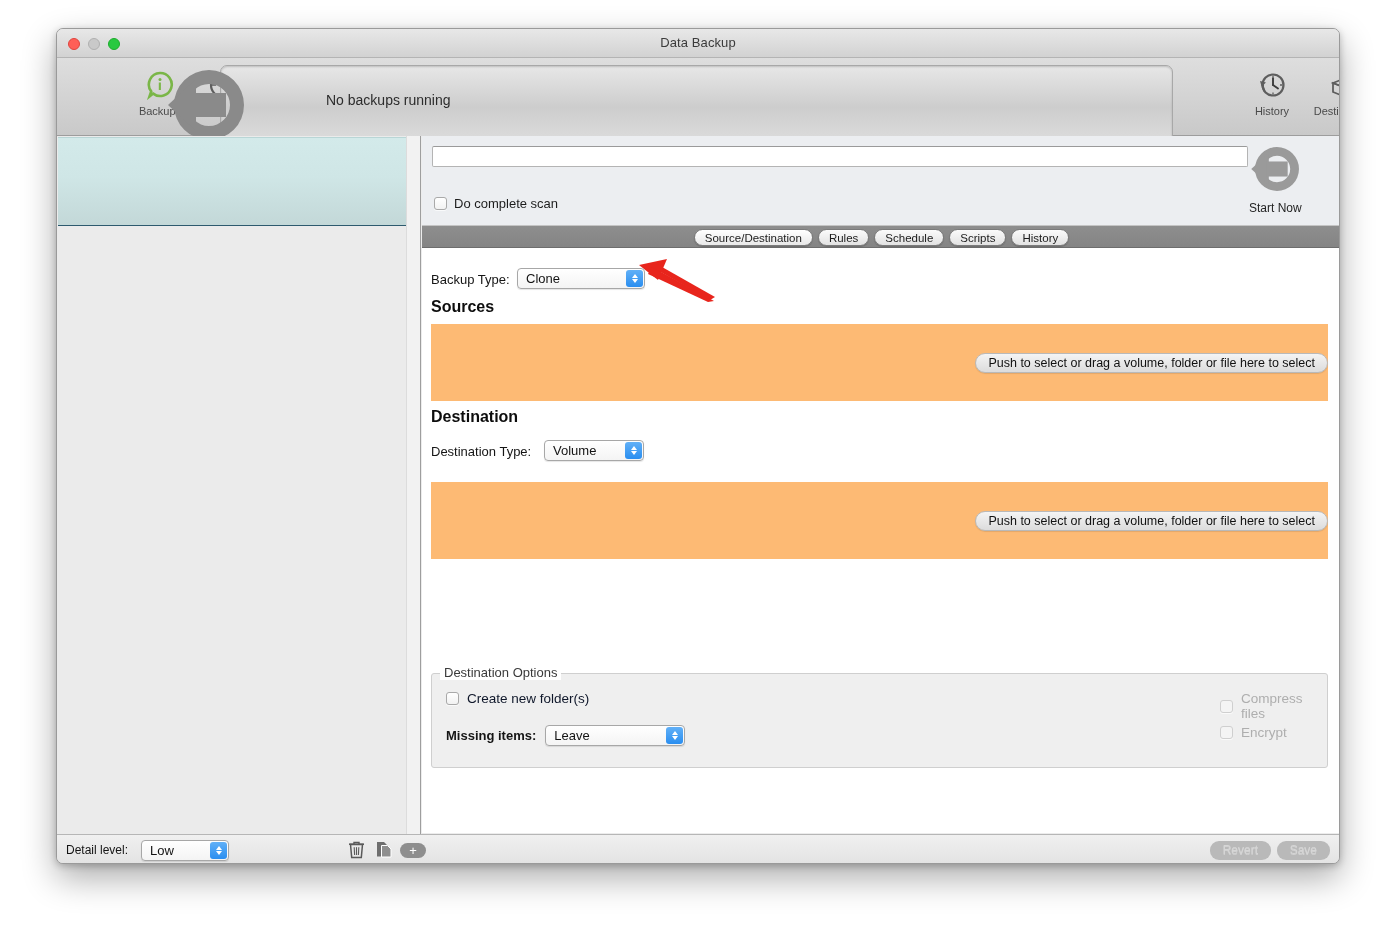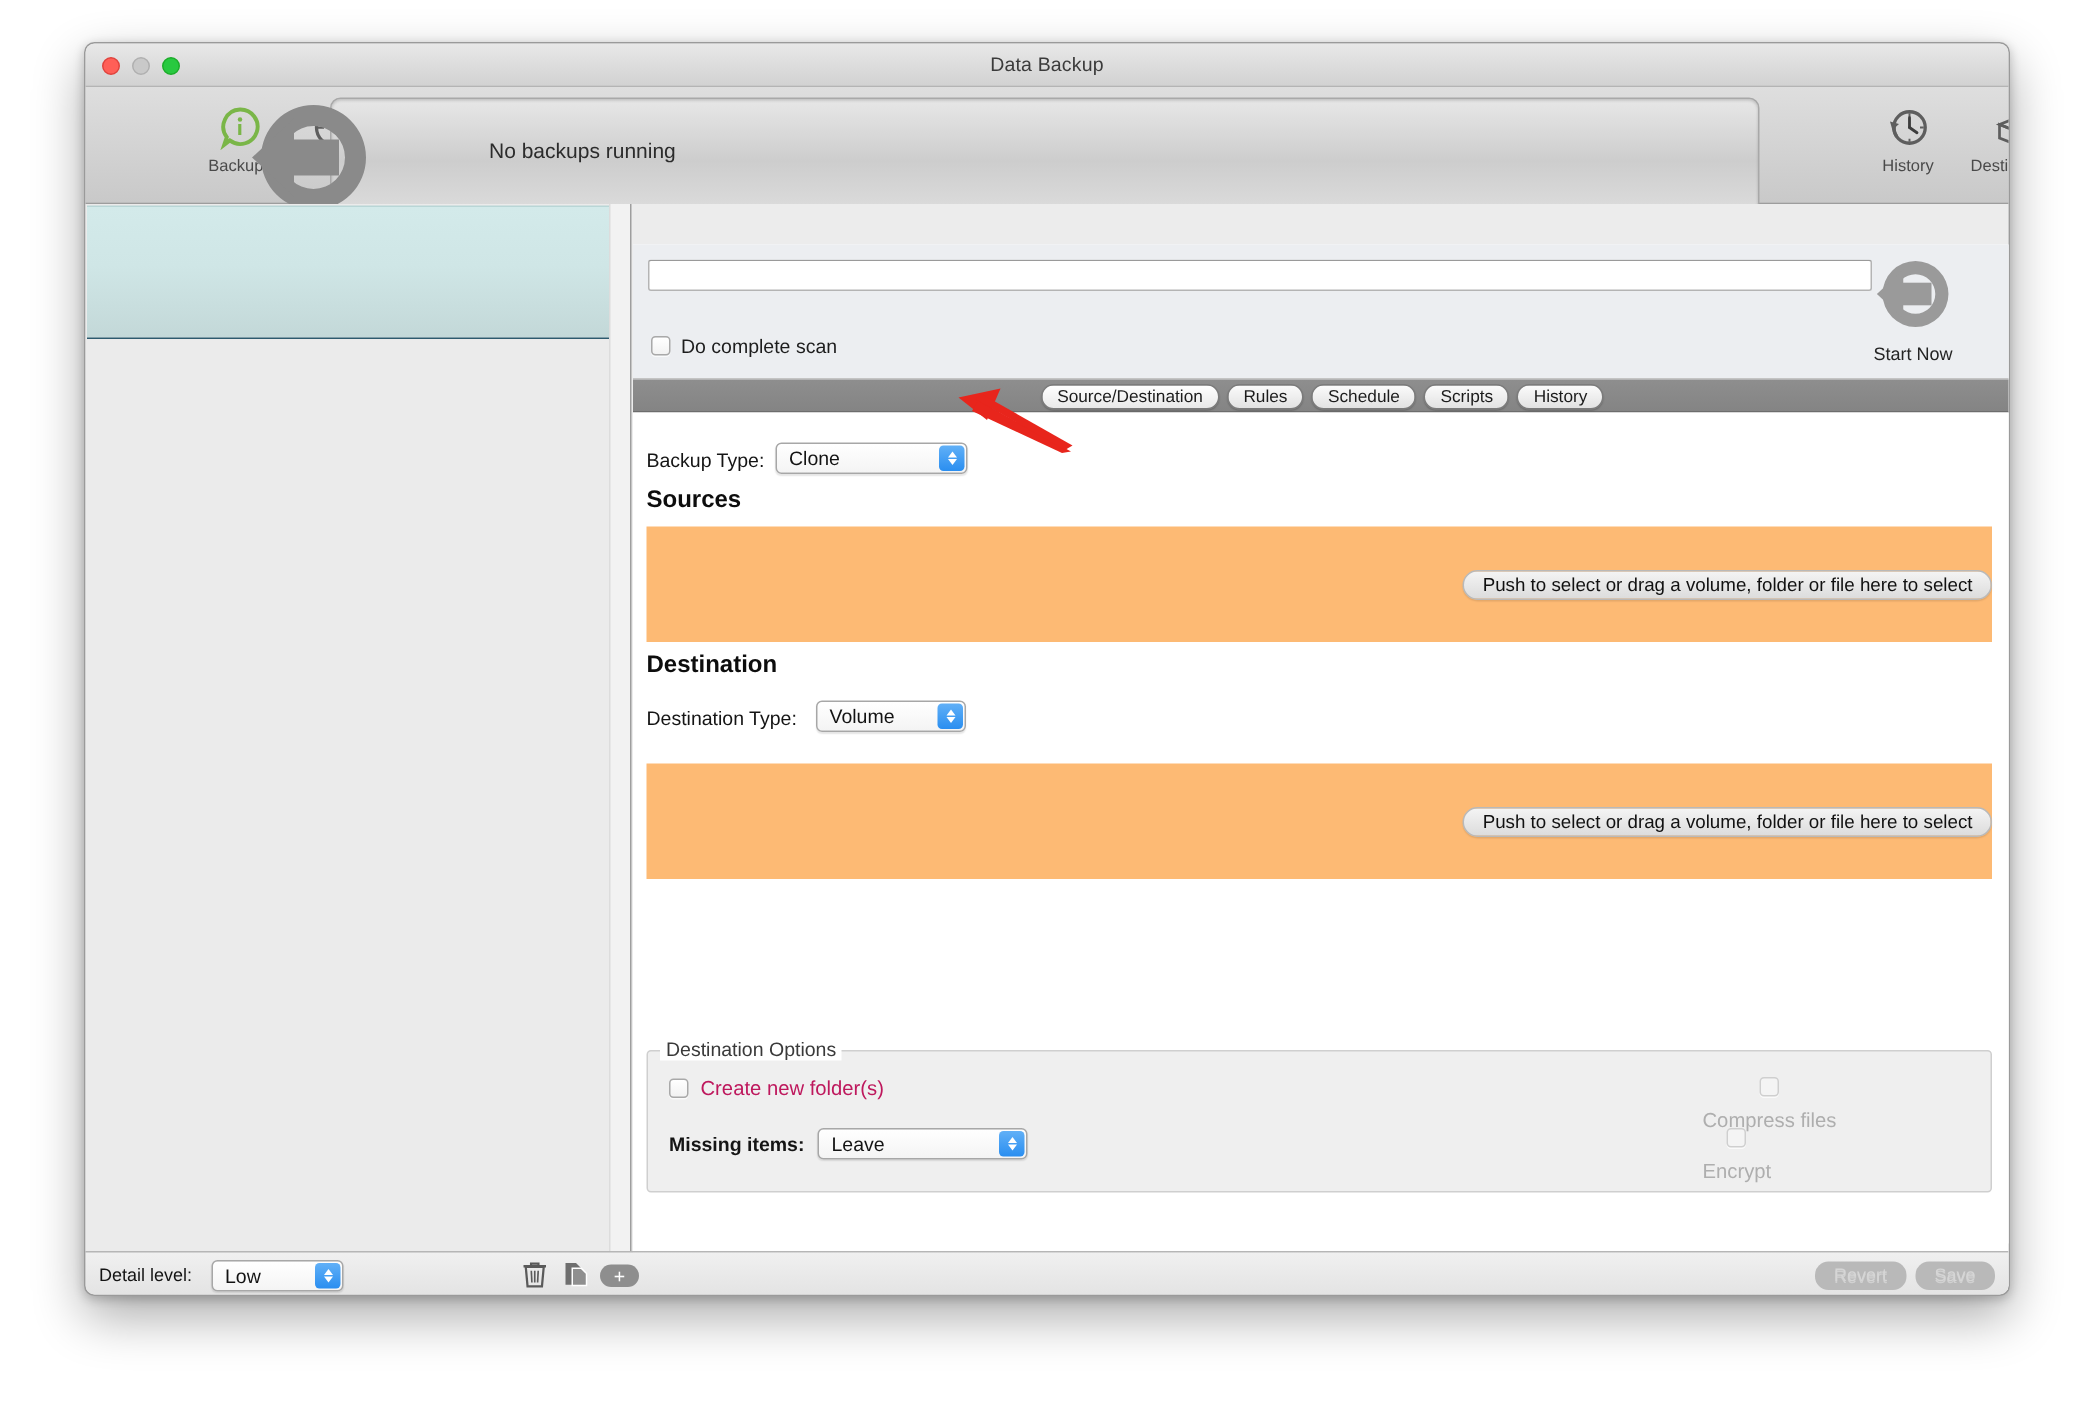--- a/index.html
+++ b/index.html
@@ -118,21 +118,20 @@
     width: 14px; height: 698px;
     background: #f2f2f2;
     border-left: 1px solid #dcdcdc;
   }
 
   
   #content {
     position: absolute; left: 365px; top: 0;
     width: 919px; height: 666px;
     background: #ffffff;
-    margin-top: 27px;
   }
 
   
   #scan-bar {
     position: relative;
     height: 90px;
     background: #eceef1;
     border-bottom: 1px solid #c4c4c4;
   }
   #scan-field {
@@ -275,23 +274,23 @@
     border-radius: 3px;
     background: #efefef;
   }
   #dest-options-title {
     position: absolute; left: 8px; top: -9px;
     background: #ffffff;
     padding: 0 4px;
     font-size: 13px; color: #3a3a3a;
   }
   .opt-left  { position: absolute; left: 14px; }
-  .opt-right { position: absolute; left: 703px; flex-direction: column; }
+  .opt-right { position: absolute; left: 788px; }
   .cb-row { display: flex; align-items: center; gap: 8px; }
-  .cb-row .cb-label { font-size: 13.5px; color: #be185d; }
+  .cb-row .cb-label { font-size: 13.5px; color: #0f172a; }
   .cb-row .cb-label.disabled { color: #aeaeae; }
 
   
   #bottombar {
     position: relative;
     height: 30px;
     background: linear-gradient(to bottom,#f0f0f0 0%,#e3e3e3 100%);
     border-top: 1px solid #b6b6b6;
   }
   #detail-label {

